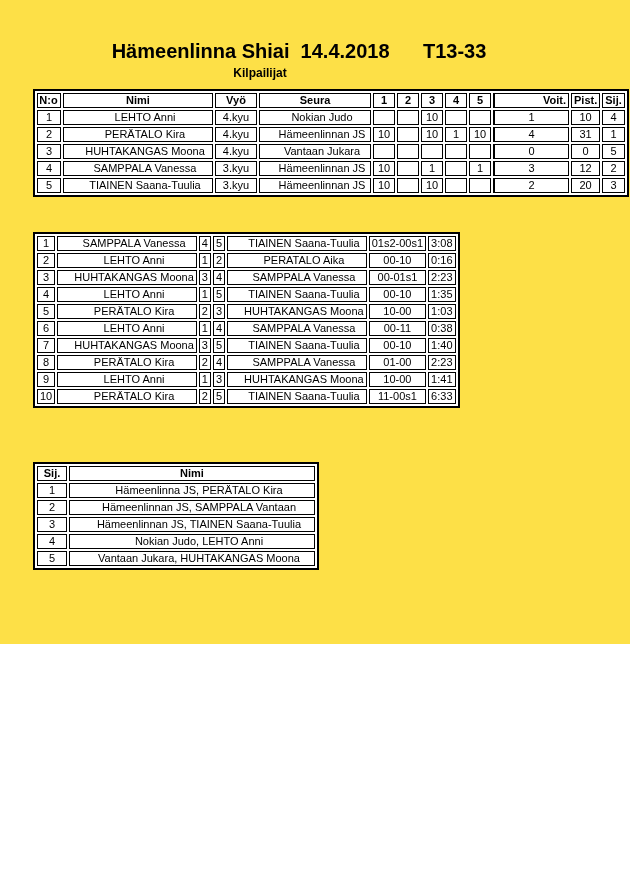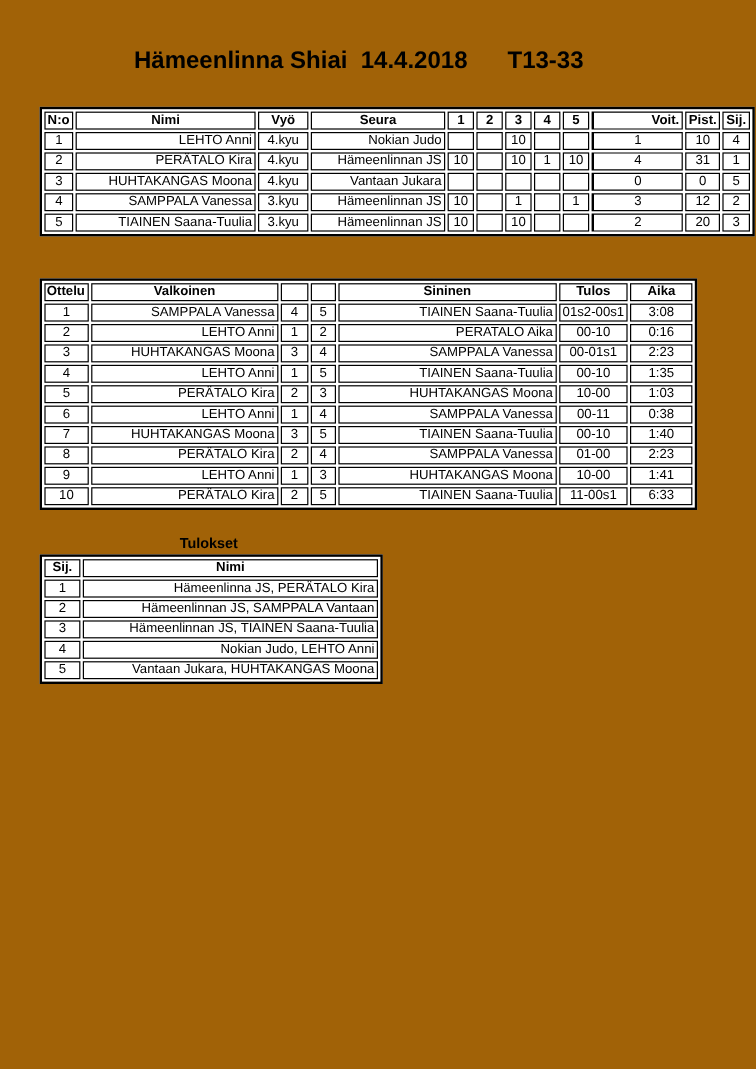--- a/index.html
+++ b/index.html
@@ -1,21 +1,21 @@
 <!DOCTYPE html>
 <html><head>
 <meta charset="utf-8">
 <style>
   * { margin: 0; padding: 0; box-sizing: border-box; }
   html, body { background: #fff; }
   .page {
     position: relative;
     width: 630px;
-    height: 891px;
-    background: #a16207;
+    height: 644px;
+    background: #fde047;
     color: #000;
     font-family: "Liberation Sans", sans-serif;
     overflow: hidden;
   }
   .main-title {
     position: absolute;
     top: 40px; left: 33px; width: 532px;
     text-align: center;
     font-size: 20px;
     font-weight: bold;
@@ -53,22 +53,22 @@
     border: 1px solid #000;
     font-size: 11px;
     height: 15px;
     line-height: 13px;
     padding: 0 2px;
     text-align: center;
     white-space: nowrap;
     overflow: visible;
   }
   th { font-weight: bold; }
-  .left { text-align: right; padding-left: 16px; }
-  .flush { text-align: right; padding-left: 1px; }
+  .left { text-align: center; padding-left: 16px; }
+  .flush { text-align: center; padding-left: 1px; }
   .sep-left { border-left-width: 2px; }
 
   
   #competitors-table .w-no   { width: 24px; }
   #competitors-table .w-name { width: 150px; }
   #competitors-table .w-belt { width: 42px; }
   #competitors-table .w-club { width: 112px; }
   #competitors-table .w-m    { width: 22px; }
   #competitors-table .w-win  { width: 27px; padding-left: 48px; }
   #competitors-table .w-pts  { width: 25px; }
@@ -86,20 +86,21 @@
   #results-table .w-rname { width: 246px; }
 </style>
 </head>
 <body>
 
 <div class="page">
 
   <div class="main-title">Hämeenlinna Shiai  14.4.2018      T13-33</div>
   <div class="count-label">Kilpailijat: 5</div>
 
+  <div class="section-title" id="title-competitors">Kilpailijat</div>
 
   <table id="competitors-table">
     <tbody>
         <tr>
       <th class="w-no flush">N:o</th>
       <th class="w-name">Nimi</th>
       <th class="w-belt">Vyö</th>
       <th class="w-club">Seura</th>
       <th class="w-m">1</th>
       <th class="w-m">2</th>
@@ -179,29 +180,20 @@
       <td class="sep-left">2</td>
       <td>20</td>
       <td>3</td>
     </tr>
   </tbody>
     </table>
 
 
   <table id="matches-table">
     <tbody>
-        <tr>
-      <th class="w-mno flush">Ottelu</th>
-      <th class="w-white">Valkoinen</th>
-      <th class="w-n1"></th>
-      <th class="w-n2"></th>
-      <th class="w-blue">Sininen</th>
-      <th class="w-res">Tulos</th>
-      <th class="w-time">Aika</th>
-    </tr>
     <tr>
       <td>1</td>
       <td class="left">SAMPPALA Vanessa</td>
       <td>4</td>
       <td>5</td>
       <td class="left">TIAINEN Saana-Tuulia</td>
       <td>01s2-00s1</td>
       <td>3:08</td>
     </tr>
     <tr>
@@ -281,21 +273,20 @@
       <td class="left">PERÄTALO Kira</td>
       <td>2</td>
       <td>5</td>
       <td class="left">TIAINEN Saana-Tuulia</td>
       <td>11-00s1</td>
       <td>6:33</td>
     </tr>
   </tbody>
     </table>
 
-  <div class="section-title" id="title-results">Tulokset</div>
 
   <table id="results-table">
     <tbody>
         <tr>
       <th class="w-place">Sij.</th>
       <th class="w-rname">Nimi</th>
     </tr>
     <tr>
       <td>1</td>
       <td class="left">Hämeenlinna JS, PERÄTALO Kira</td>

